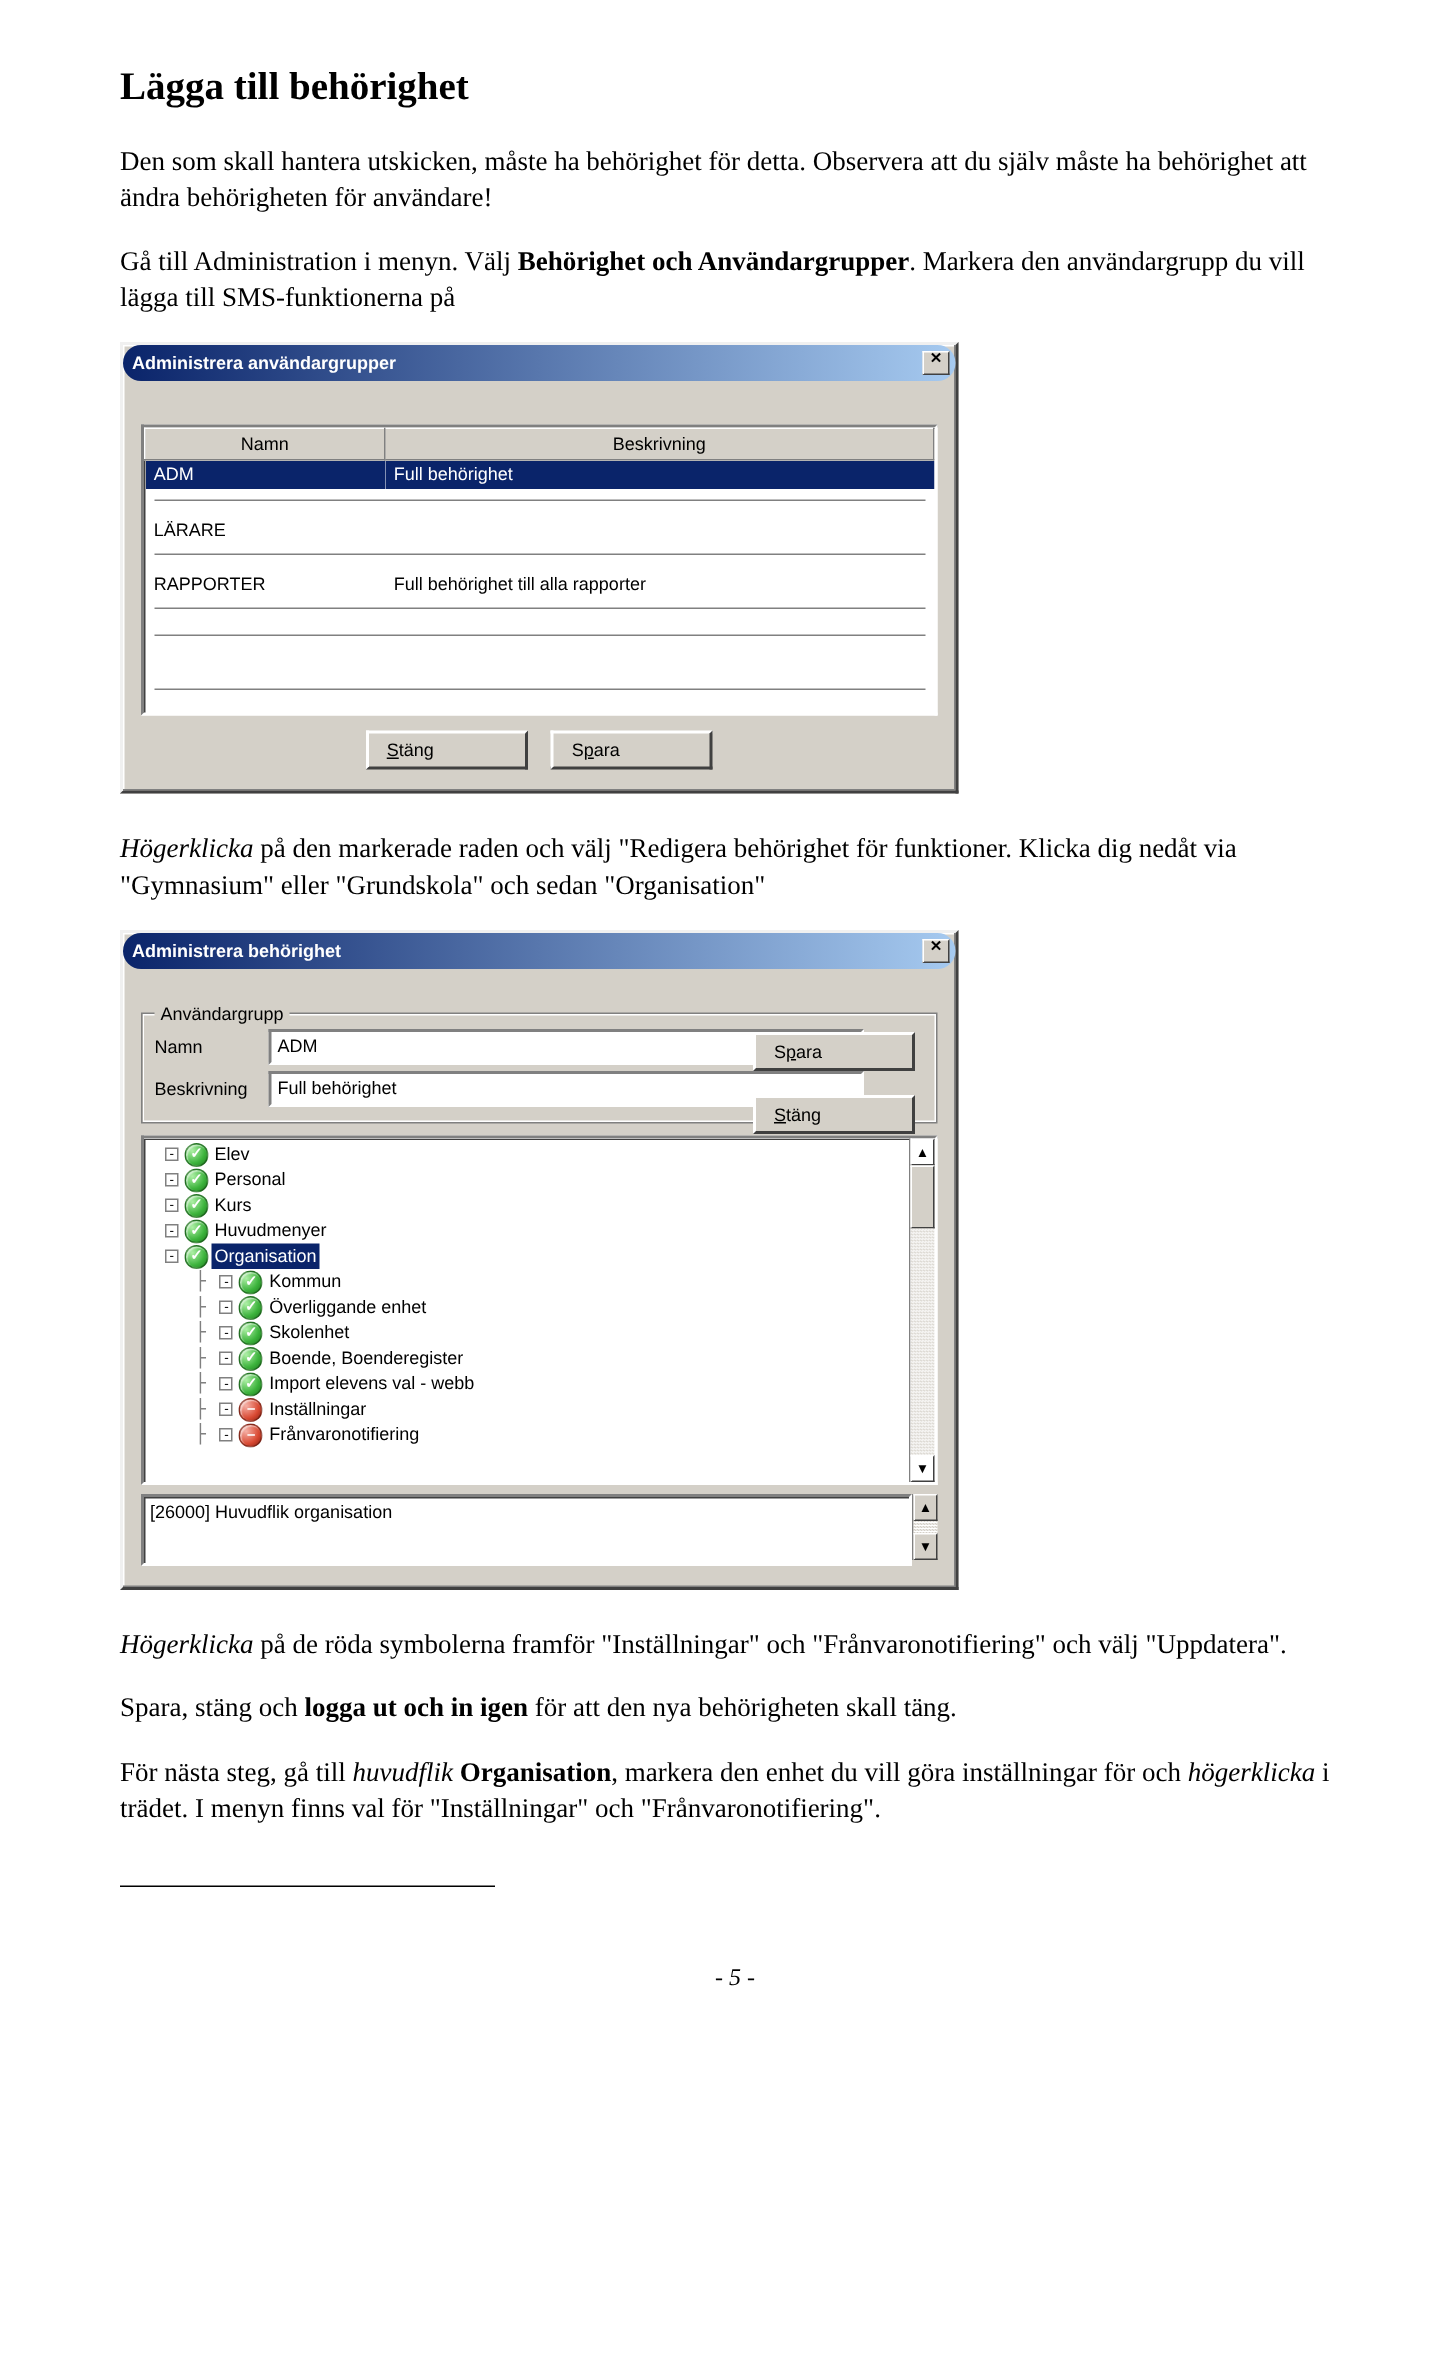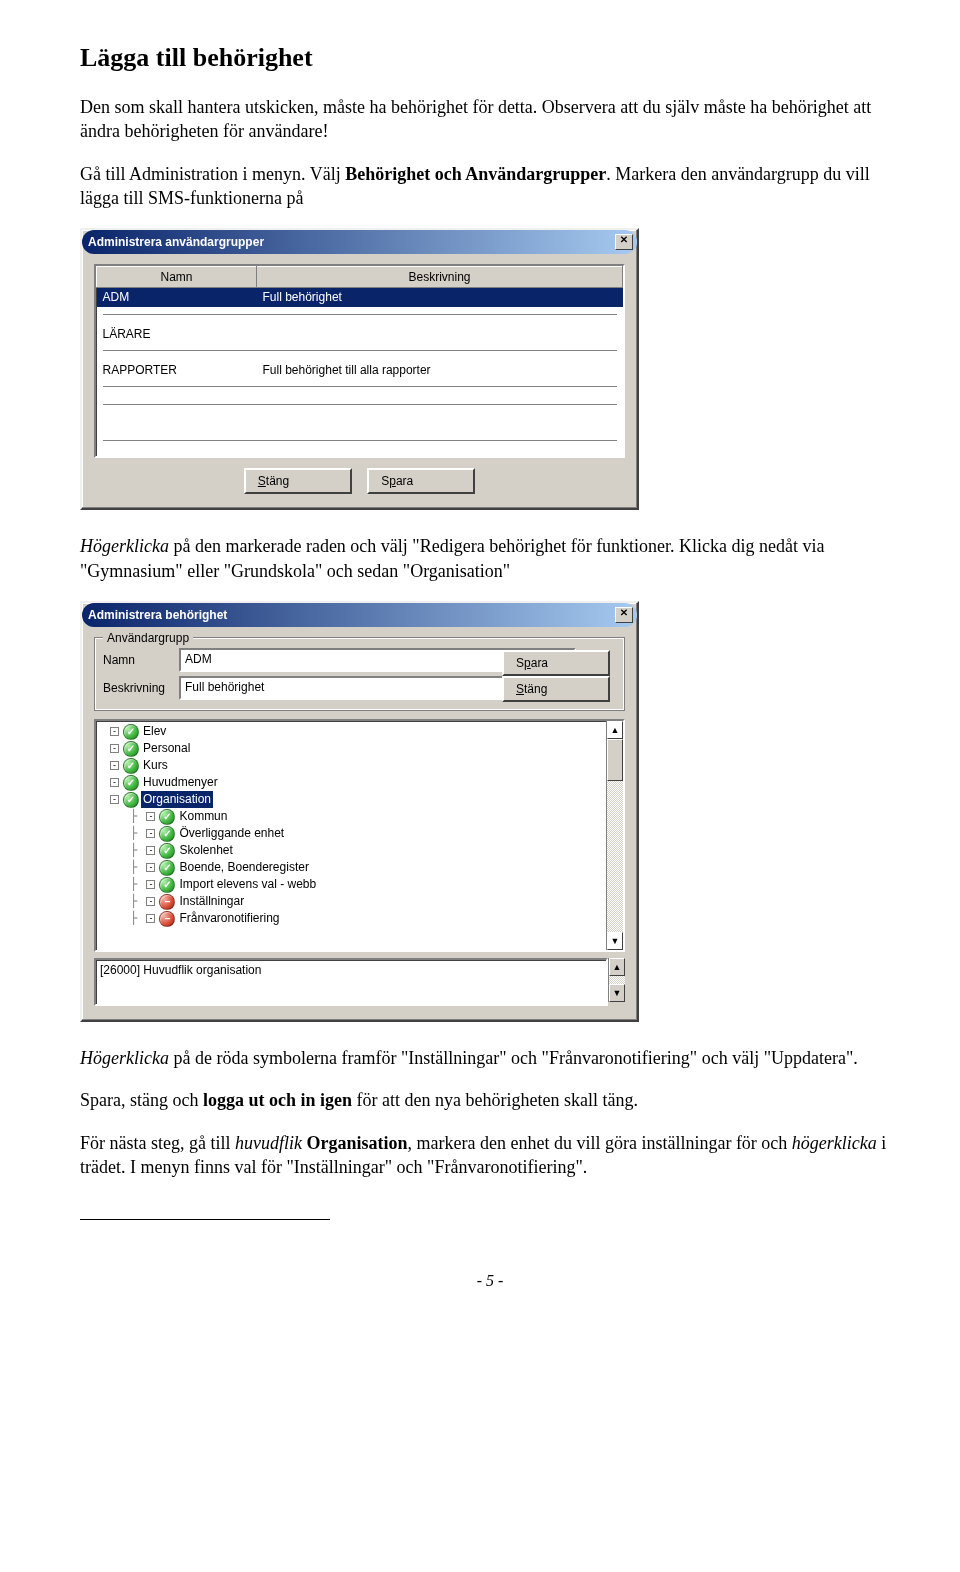--- a/index.html
+++ b/index.html
@@ -51,21 +51,21 @@
     background: #d4d0c8;
     border: 1px solid;
     border-color: #fff #404040 #404040 #fff;
     font-family: Arial, sans-serif;
     font-size: 10px;
     line-height: 10px;
     text-align: center;
     color: #000;
     cursor: default;
   }
-  .dlg-body { padding: 10px 12px 14px 12px; }
+  .dlg-body { padding: 10px 12px 14px 12px; margin-top: 19px; }
   .sunken {
     background: #fff;
     border: 2px solid;
     border-color: #808080 #fff #fff #808080;
     box-shadow: inset 1px 1px 0 #404040;
   }
   .table-wrap { height: 190px; overflow: hidden; }
   .tbl { width: 100%; border-collapse: collapse; table-layout: fixed; }
   .tbl th {
     background: #d4d0c8;
@@ -137,21 +137,21 @@
     margin-bottom: 8px;
   }
   .group-box .legend {
     position: absolute;
     top: -8px; left: 8px;
     background: #d4d0c8;
     padding: 0 4px;
     font-size: 12px;
   }
   .right-col-btns {
-    display: flex; flex-direction: column; gap: 0;
+    display: flex; flex-direction: column; gap: 16px;
     position: absolute; right: 14px; top: 12px;
   }
 
   .tree-wrap {
     display: flex;
   }
   .tree {
     flex: 1;
     height: 225px;
     overflow: hidden;

